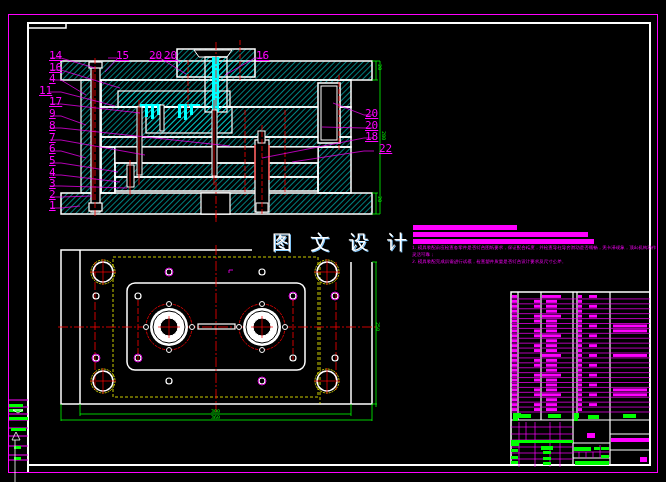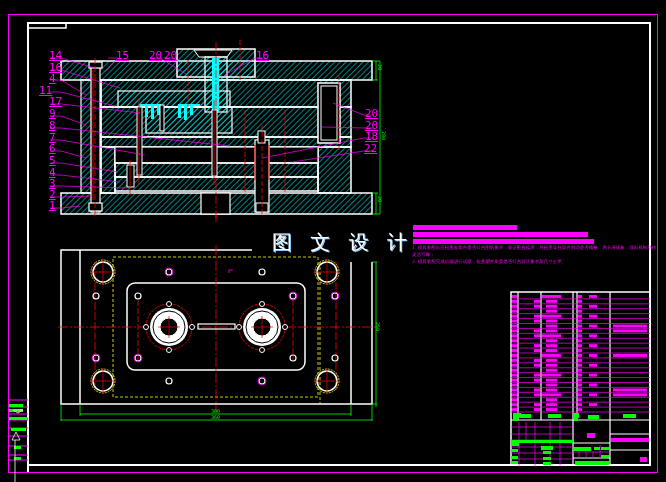--- a/index.html
+++ b/index.html
@@ -501,21 +501,21 @@
   <span class="lbl" style="left:116px;top:52px">15</span>
   <span class="lbl" style="left:149px;top:52px">20</span>
   <span class="lbl" style="left:164px;top:52px">20</span>
   <span class="lbl" style="left:256px;top:52px">16</span>
 </div>
 
 <div>
   <span class="lbl" style="left:365px;top:110px">20</span>
   <span class="lbl" style="left:365px;top:122px">20</span>
   <span class="lbl" style="left:365px;top:133px">18</span>
-  <span class="lbl" style="left:364px;top:145px">22</span>
+  <span class="lbl" style="left:379px;top:145px">22</span>
 </div>
 
 <span class="dim dimv" style="left:377px;top:64px">20</span>
 <span class="dim dimv" style="left:381px;top:131px">280</span>
 <span class="dim dimv" style="left:377px;top:196px">20</span>
 <span class="dim" style="left:211px;top:409px">300</span>
 <span class="dim" style="left:211px;top:415px">360</span>
 <span class="dim dimv" style="left:375px;top:322px">250</span>
 
 <div class="note" style="top:245px">1. 模具装配前应检查各零件是否符合图纸要求，保证配合精度，并检查导柱导套滑动是否顺畅，无卡滞现象，顶出机构动作</div>

